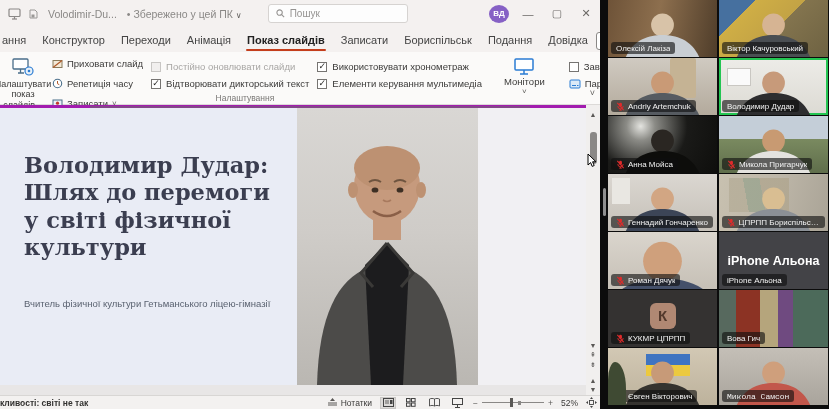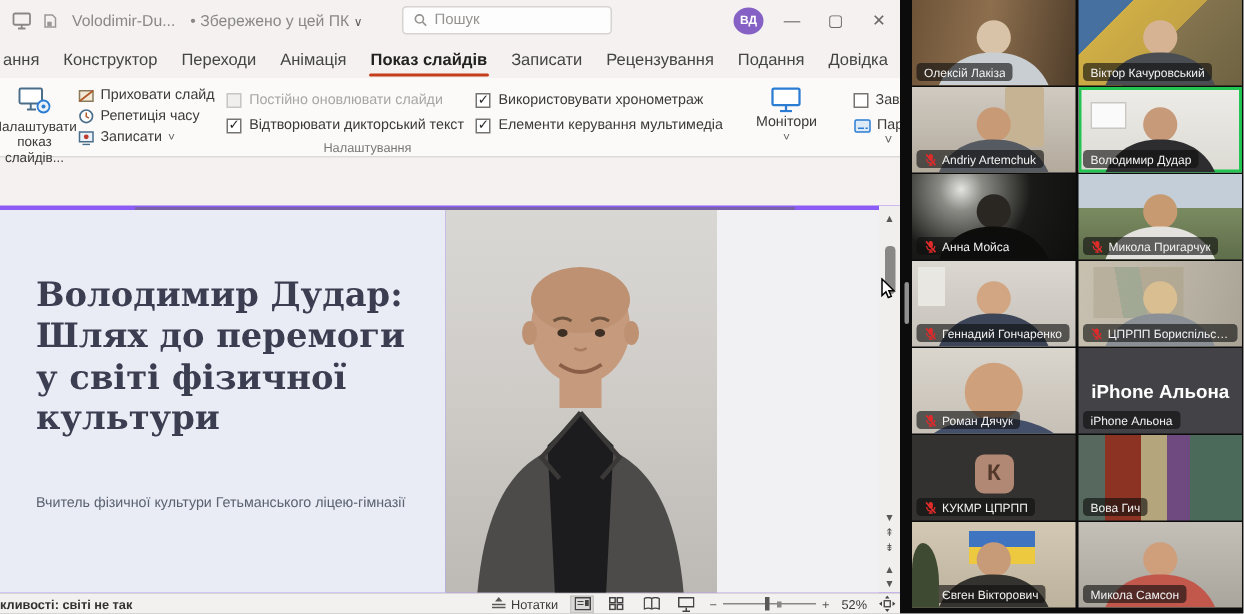--- a/index.html
+++ b/index.html
@@ -32,35 +32,35 @@
                  display:flex; align-items:center; justify-content:center; }
   .share-btn { height:19px; background:#c74634; border-radius:3px; display:flex; align-items:center; gap:3px;
                padding:0 6px; color:#fff; font-size:9px; }
 
   .ribbon { height:53px; background:#fbfaf9; border-bottom:1px solid #dcdad8; display:flex; position:relative; flex:0 0 auto; }
   .rgroup { display:flex; flex-direction:column; position:relative; padding:2px 4px 0; }
   .rgroup .glabel { position:absolute; bottom:1px; left:0; right:0; text-align:center; font-size:8.5px; color:#7a7876; }
   .rsep { width:1px; background:#e1dfdd; margin:3px 0; }
   .bigbtn { display:flex; flex-direction:column; align-items:center; width:58px; margin-left:-10px; padding-top:3px; }
   .bigbtn .t { font-size:9px; color:#3b3a39; text-align:center; line-height:1.15; margin-top:2px; }
-  .stackcol { display:flex; flex-direction:column; justify-content:flex-start; gap:1px; padding-top:3px; }
+  .stackcol { display:flex; flex-direction:column; justify-content:space-between; gap:1px; padding-top:3px; }
   .smallbtn { display:flex; align-items:center; gap:4px; font-size:9.5px; color:#3b3a39; height:13px; white-space:nowrap; }
   .chkcol { display:flex; flex-direction:column; gap:6px; padding-top:7px; margin-left:8px; }
   .chk { display:flex; align-items:center; gap:5px; font-size:9.5px; color:#3b3a39; white-space:nowrap; }
   .chk .box { width:10px; height:10px; border:1px solid #767472; background:#fff; display:flex; align-items:center;
               justify-content:center; font-size:9px; color:#2b2a29; line-height:1; flex:0 0 auto;}
   .chk.disabled { color:#a8a6a4; }
   .chk.disabled .box { border-color:#c8c6c4; background:#f1efee; }
   .monitors { display:flex; flex-direction:column; align-items:center; padding:4px 10px 0; }
   .monitors .t { font-size:9.5px; color:#3b3a39; margin-top:1px; }
   .chev { font-size:8px; color:#605e5c; }
   .cap-btn { display:flex; align-items:center; gap:4px; font-size:9.5px; color:#3b3a39; white-space:nowrap; }
   .ribbon-collapse { position:absolute; right:5px; bottom:6px; color:#605e5c; font-size:9px; }
 
-  .content { flex:1 1 auto; position:relative; background:#8b5cf6; overflow:hidden;margin-top:32px; }
+  .content { flex:1 1 auto; position:relative; background:#a21caf; overflow:hidden; }
   .slide { position:absolute; left:0; top:3px; width:586px; height:277px; display:flex; }
   .slide-topline { position:absolute; left:90px; top:1px; width:440px; height:2px; background:#6a6a6a; opacity:.55; }
   .panel-left { width:297px; height:100%; background:#e9ecf5; position:relative; }
   .slide-title { position:absolute; left:24px; top:44px; width:258px; font-family:"DejaVu Serif","Liberation Serif",serif;
                  font-weight:bold; font-size:22.5px; line-height:1.22; color:#3b3e50; }
   .slide-subtitle { position:absolute; left:24px; top:190px; width:260px; font-size:9.5px; color:#5a6270; }
   .photo { width:181px; height:100%; background:linear-gradient(#d9d7d4 0%,#cfccc8 45%,#bab7b2 100%); position:relative; overflow:hidden; }
   .panel-right { flex:1; height:100%; background:#f1f0f3; }
   .below-slide { position:absolute; left:0; top:280px; width:586px; bottom:0; background:#e8e6e6; }
 
@@ -116,21 +116,21 @@
                       background:linear-gradient(80deg,#b5ad98 0 30%,#9aa48f 30% 55%,#b0a68f 55%); opacity:.8; }
   .s-diachuk { background:linear-gradient(#dad5cd,#c6c0b6); }
   .s-diachuk svg.person { transform:scale(1.7) translateY(4px); }
   .s-iphone { background:#434347; }
   .s-kukmr  { background:#343231; }
   .s-vova   { background:linear-gradient(90deg,#57695e 0 16%,#8c3324 16% 38%,#b5a57c 38% 54%,#6f4a80 54% 68%,#4c6a5a 68% 100%); }
   .s-yevhen { background:linear-gradient(#d2c8b4,#bdb29c); }
   .s-yevhen::before { content:""; position:absolute; left:38px; top:6px; width:44px; height:22px;
                       background:linear-gradient(#3f74c1 0 50%,#ecc93f 50%); }
   .s-yevhen::after { content:""; position:absolute; left:0; top:14px; width:18px; height:44px; background:#3f4a33; border-radius:40% 60% 0 0; }
-  .s-samson { background:linear-gradient(#c4bfb7,#a9a49c); }
+  .s-samson { background:linear-gradient(#c4bfb7,#a9a49c);font-family:Liberation Mono, monospace; }
 </style>
 </head>
 <body>
 
 <div class="app">
 
   <div class="ppt">
 
     <div class="titlebar">
       <svg width="13" height="12" viewBox="0 0 13 12">
@@ -160,21 +160,21 @@
     </div>
 
     <div class="tabrow">
       <div class="tabs" id="tab-strip">
           <div class="tab partial">ання</div>
           <div class="tab">Конструктор</div>
           <div class="tab">Переходи</div>
           <div class="tab">Анімація</div>
           <div class="tab active">Показ слайдів</div>
           <div class="tab">Записати</div>
-          <div class="tab">Рецензування</div>
+          <div class="tab">Бориспільськ</div>
           <div class="tab">Подання</div>
           <div class="tab">Довідка</div>
         </div>
       <div class="tabrow-right">
         <div class="record-pill">
           <svg width="10" height="10" viewBox="0 0 10 10">
             <circle cx="5" cy="5" r="4" fill="none" stroke="#444" stroke-width="1.2"></circle>
               <circle cx="5" cy="5" r="1.8" fill="#444"></circle>
           </svg>
           <span>Записати</span>

